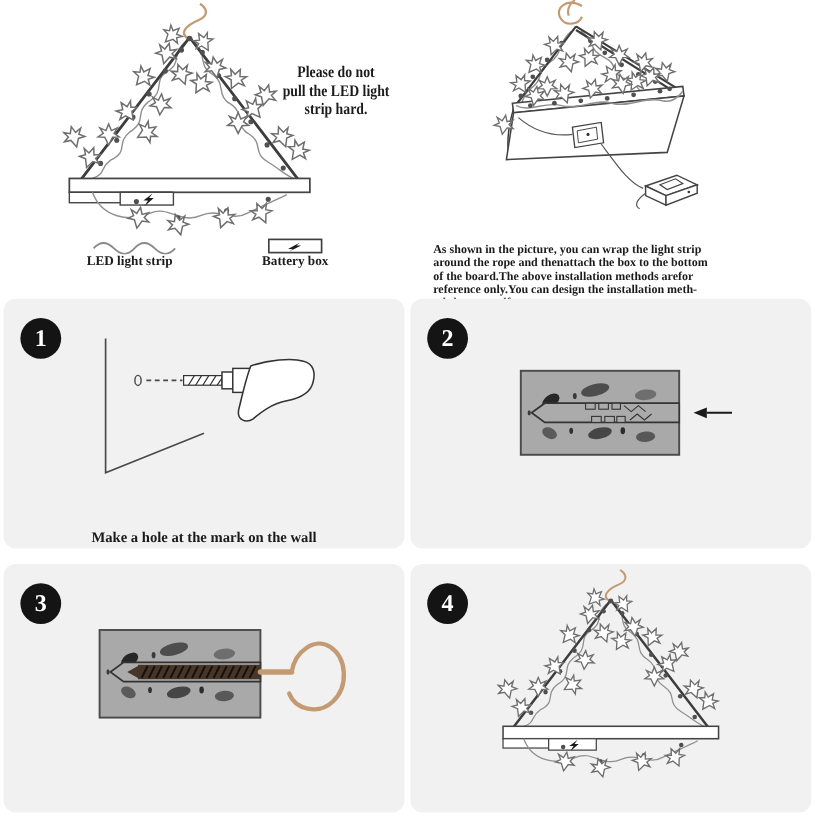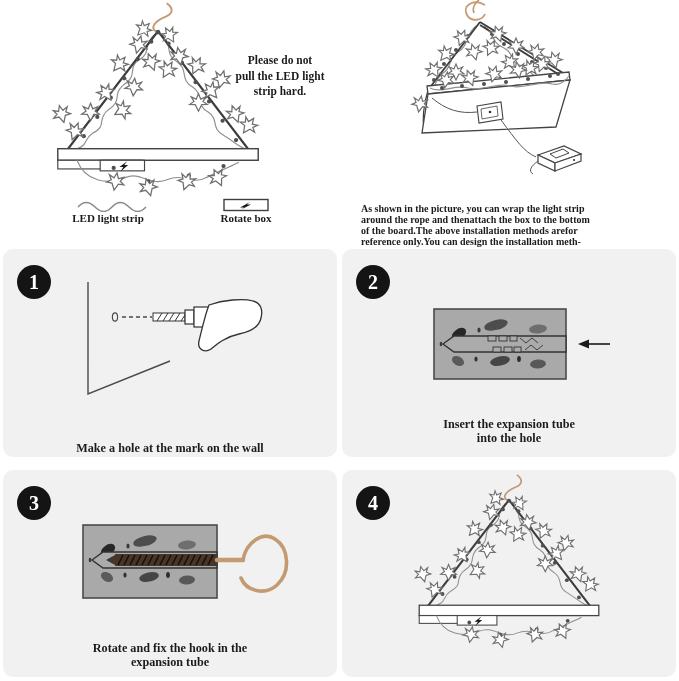--- a/index.html
+++ b/index.html
@@ -129,21 +129,21 @@
 
     <svg id="legend-wave" width="78" height="14">
       <path d="M4,9 q8,-9 17,0 t17,0 t17,0 t17,0" fill="none" stroke="#8a8a8a" stroke-width="1.5"></path>
     </svg>
     <div id="led-label" class="legend-label txt">LED light strip</div>
 
     <svg id="legend-batt" width="48" height="15">
       <rect x="1" y="1.5" width="44" height="11" fill="#ffffff" stroke="#3f3f3f" stroke-width="1.4"></rect>
       <polygon points="27,4 17,9.5 21,9.5 18,11.5 28,6.5 24,6.5" fill="#1a1a1a"></polygon>
     </svg>
-    <div id="batt-label" class="legend-label txt">Rotate box</div>
+    <div id="batt-label" class="legend-label txt">Battery box</div>
 
     <svg id="fig-right" class="fig" width="300" height="178" viewBox="0 0 300 178">
       <path class="hook" d="M121,0 C117,3 114,8 116,13" stroke-width="1.8" fill="none"></path>
       <path class="hook" d="M127,5 C115,-2 104,6 109,15 C113,22 124,21 127,14" stroke-width="1.8" fill="none"></path>
       <path class="strip" d="M118,26 C106,36 112,44 100,52 C88,60 96,66 84,74 C76,80 80,86 72,90"></path>
       <path class="strip" d="M126,26 C138,34 132,42 146,48 C158,54 150,62 164,66 C176,70 170,76 184,80 C194,83 200,76 208,78"></path>
       <path class="rope" d="M122,22 L70,90 M122,22 L210,76 M122,25 L208,79" stroke-width="1.8"></path>
       <path class="rope" d="M70,90 C66,104 64,118 66,130" stroke-width="1.2"></path>
       <polygon class="outline" points="69,86 211,72 212,80 70,94" stroke-width="1.3"></polygon>
       <polygon class="outline" points="70,94 212,80 198,127 64,133" stroke-width="1.3"></polygon>
@@ -254,22 +254,20 @@
             <rect x="172" y="98" width="7" height="5"></rect>
         </g>
         <path d="M178,89 l6,5 l6,-5 l6,5" fill="none" stroke="#333333" stroke-width="0.9"></path>
         <path d="M183,101 l6,-5 l6,5 l6,-5" fill="none" stroke="#333333" stroke-width="0.9"></path>
       </g>
       <g>
         <polygon points="236,95 247,90.5 247,99.5" fill="#1a1a1a"></polygon>
         <line x1="247" y1="95" x2="268" y2="95" stroke="#1a1a1a" stroke-width="1.6"></line>
       </g>
     </svg>
-    <div class="caption" style="bottom:12px">Insert the expansion tube
-into the hole</div>
   </section>
 
   <section class="panel" id="panel-3">
     <div class="badge">3</div>
     <svg class="step-art" width="334" height="207" viewBox="0 0 334 207">
       <rect class="wall" x="80" y="55" width="134" height="73" stroke="#4a4a4a" stroke-width="1.6"></rect>
       <g>
         <ellipse cx="105" cy="80" rx="8" ry="5" transform="rotate(-35 105 80)" fill="#272727"></ellipse>
         <ellipse cx="125" cy="76" rx="1.6" ry="2.6" fill="#3a3a3a"></ellipse>
         <ellipse cx="142" cy="71" rx="12" ry="5" transform="rotate(-14 142 71)" fill="#4d4d4d"></ellipse>
@@ -285,22 +283,20 @@
       <g>
         <polygon points="103,90 112,85 112,95" fill="#46362a"></polygon>
         <rect x="112" y="84" width="102" height="12" fill="#46362a"></rect>
         <path d="M115,95 l5,-10 M121,95 l5,-10 M127,95 l5,-10 M133,95 l5,-10 M139,95 l5,-10 M145,95 l5,-10 M151,95 l5,-10 M157,95 l5,-10 M163,95 l5,-10 M169,95 l5,-10 M175,95 l5,-10 M181,95 l5,-10 M187,95 l5,-10 M193,95 l5,-10 M199,95 l5,-10 M205,95 l5,-10" stroke="#181008" stroke-width="1.6" fill="none"></path>
       </g>
       <g fill="none" stroke-linecap="round">
         <path class="hook" d="M214,90 H240" stroke-width="4.5"></path>
         <path class="hook" d="M240,90 C243,72 260,61 272,69 C286,78 288,102 274,115 C262,126 243,121 238,108" stroke-width="3.6"></path>
       </g>
     </svg>
-    <div class="caption" style="bottom:8px">Rotate and fix the hook in the
-expansion tube</div>
   </section>
 
   <section class="panel" id="panel-4">
     <div class="badge">4</div>
     <svg class="step-art" style="left:72px;top:4px" width="190" height="177" viewBox="0 0 220 205">
       <use href="#shelf-triangle"></use>
     </svg>
   </section>
 
 </div>

